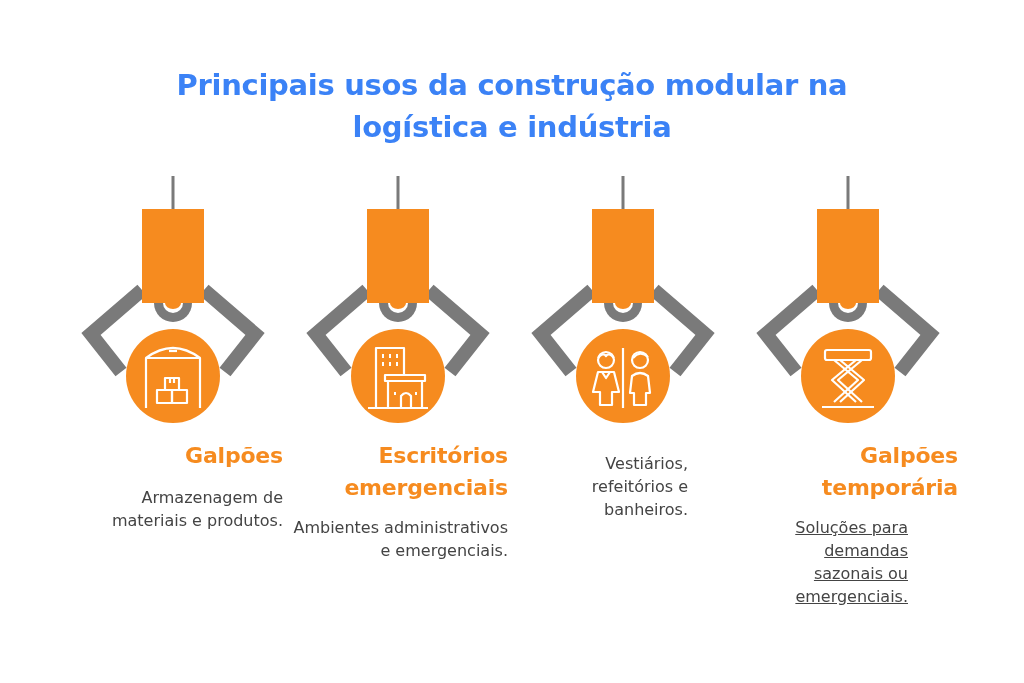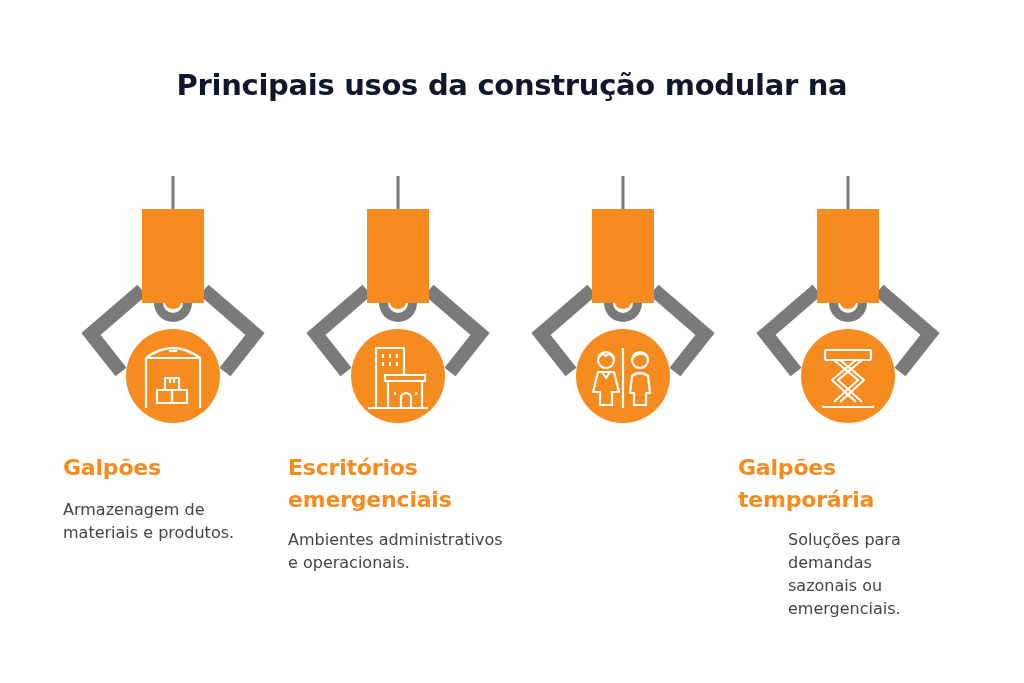--- a/index.html
+++ b/index.html
@@ -1,41 +1,42 @@
 <!DOCTYPE html>
 <html><head>
   <meta charset="utf-8">
   <style>
     html, body { margin: 0; padding: 0; background: #ffffff; }
     body { width: 1024px; height: 683px; position: relative; overflow: hidden; font-family: "DejaVu Sans", sans-serif; }
     .title {
       position: absolute; left: 0; top: 64px; width: 1024px;
-      text-align: center; color: #0f172a; font-weight: bold;
+      text-align: center; color: #3b82f6; font-weight: bold;
       font-size: 29px; line-height: 42px; letter-spacing: -0.3px;
       font-family: "DejaVu Sans", sans-serif;
     }
     .title span { display: block; }
     .claws { position: absolute; left: 0; top: 0; width: 1024px; height: 683px; }
     .col {
-      position: absolute; top: 452px; width: 220px; text-align: left;
+      position: absolute; top: 440px; width: 220px; text-align: right;
     }
     .col h2 {
       margin: 0; color: #F68B1F; font-weight: bold; font-size: 22px; line-height: 32px;
       font-family: "DejaVu Sans", sans-serif; letter-spacing: -0.2px;
     }
     .col p {
       margin: 12px 0 0 0; color: #444444; font-size: 16px; line-height: 23px;
       font-family: "DejaVu Sans", sans-serif;
     }
   </style>
 </head>
 <body>
 
 <div class="title">
   <span>Principais usos da construção modular na</span>
+  <span>logística e indústria</span>
 </div>
 
 <svg class="claws" width="1024" height="683" viewBox="0 0 1024 683">
   <defs>
     <g id="claw">
 
       <rect x="-1.5" y="176" width="3" height="33" fill="#7A7A7A"></rect>
 
       <polyline points="-31,290 -82,334 -52,372" fill="none" stroke="#7A7A7A" stroke-width="14" stroke-linejoin="miter"></polyline>
       <polyline points="31,290 82,334 52,372" fill="none" stroke="#7A7A7A" stroke-width="14" stroke-linejoin="miter"></polyline>
@@ -112,22 +113,23 @@
   </g>
 </svg>
 
 <div class="col" style="left:63px;">
   <h2>Galpões</h2>
   <p style="margin-top:14px;">Armazenagem de materiais e produtos.</p>
 </div>
 
 <div class="col" style="left:288px;">
   <h2>Escritórios emergenciais</h2>
-  <p>Ambientes administrativos e operacionais.</p>
+  <p>Ambientes administrativos e emergenciais.</p>
 </div>
 
 <div class="col" style="left:513px;">
+  <p style="padding:0 45px;">Vestiários, refeitórios e banheiros.</p>
 </div>
 
 <div class="col" style="left:738px;">
   <h2>Galpões temporária</h2>
-  <p style="padding:0 50px;">Soluções para demandas sazonais ou emergenciais.</p>
+  <p style="padding:0 50px;text-decoration:underline;">Soluções para demandas sazonais ou emergenciais.</p>
 </div>
 
 </body></html>

